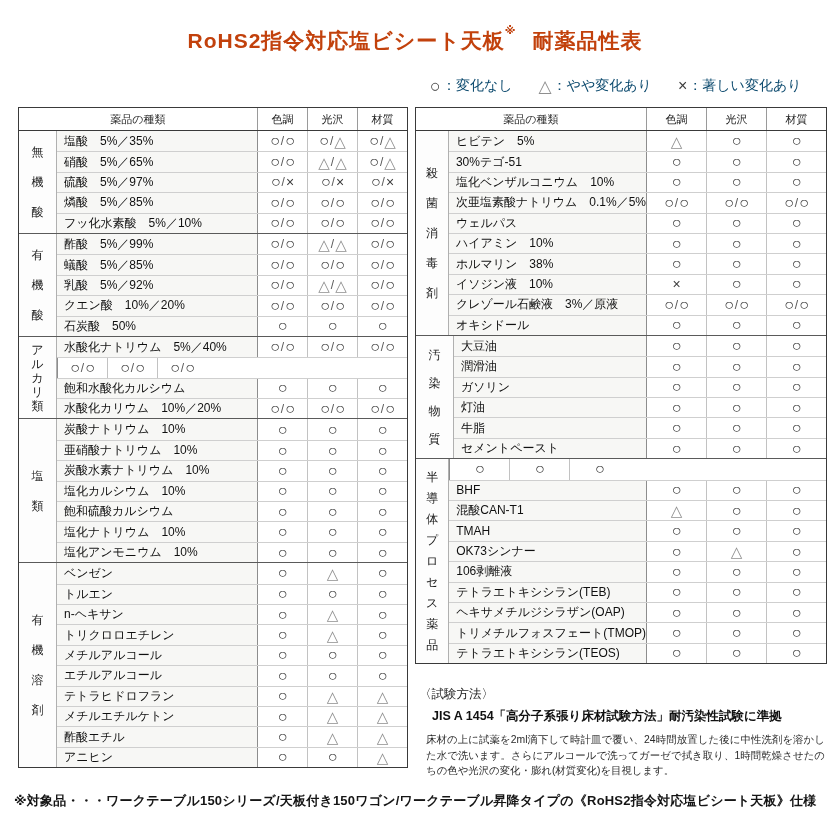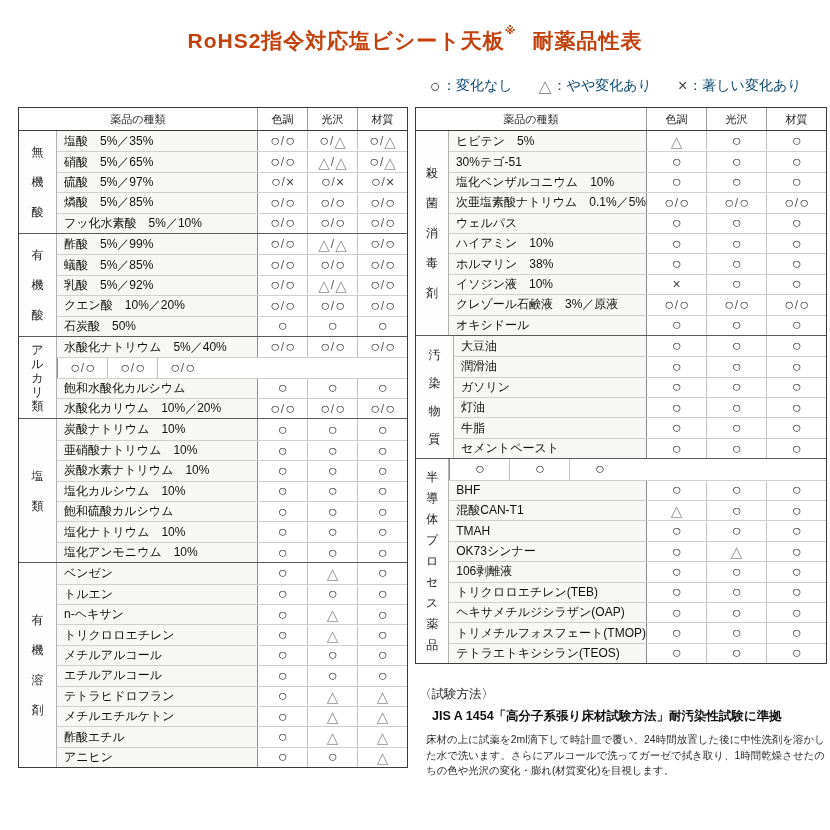--- a/index.html
+++ b/index.html
@@ -911,21 +911,21 @@
               <span class="sy-c">○</span>
             </div>
             <div class="cell-sym cell-gloss">
               <span class="sy-c">○</span>
             </div>
             <div class="cell-sym cell-material">
               <span class="sy-c">○</span>
             </div>
           </div>
           <div class="row">
-            <div class="cell-name">トリクロロエチレン(TEB)</div>
+            <div class="cell-name">テトラエトキシシラン(TEB)</div>
             <div class="cell-sym cell-color">
               <span class="sy-c">○</span>
             </div>
             <div class="cell-sym cell-gloss">
               <span class="sy-c">○</span>
             </div>
             <div class="cell-sym cell-material">
               <span class="sy-c">○</span>
             </div>
           </div>
@@ -968,14 +968,15 @@
         </div>
       </div>
     </div>
 
   <div class="test-method">
     <div class="tm-heading">〈試験方法〉</div>
     <div class="tm-standard">JIS A 1454「高分子系張り床材試験方法」耐汚染性試験に準拠</div>
     <div class="tm-body">床材の上に試薬を2ml滴下して時計皿で覆い、24時間放置した後に中性洗剤を溶かした水で洗います。さらにアルコールで洗ってガーゼで拭き取り、1時間乾燥させたのちの色や光沢の変化・膨れ(材質変化)を目視します。</div>
   </div>
 
+  <div class="footnote">※対象品・・・ワークテーブル150シリーズ/天板付き150ワゴン/ワークテーブル昇降タイプの《RoHS2指令対応塩ビシート天板》仕様</div>
 
 </div>
 
 </body></html>

